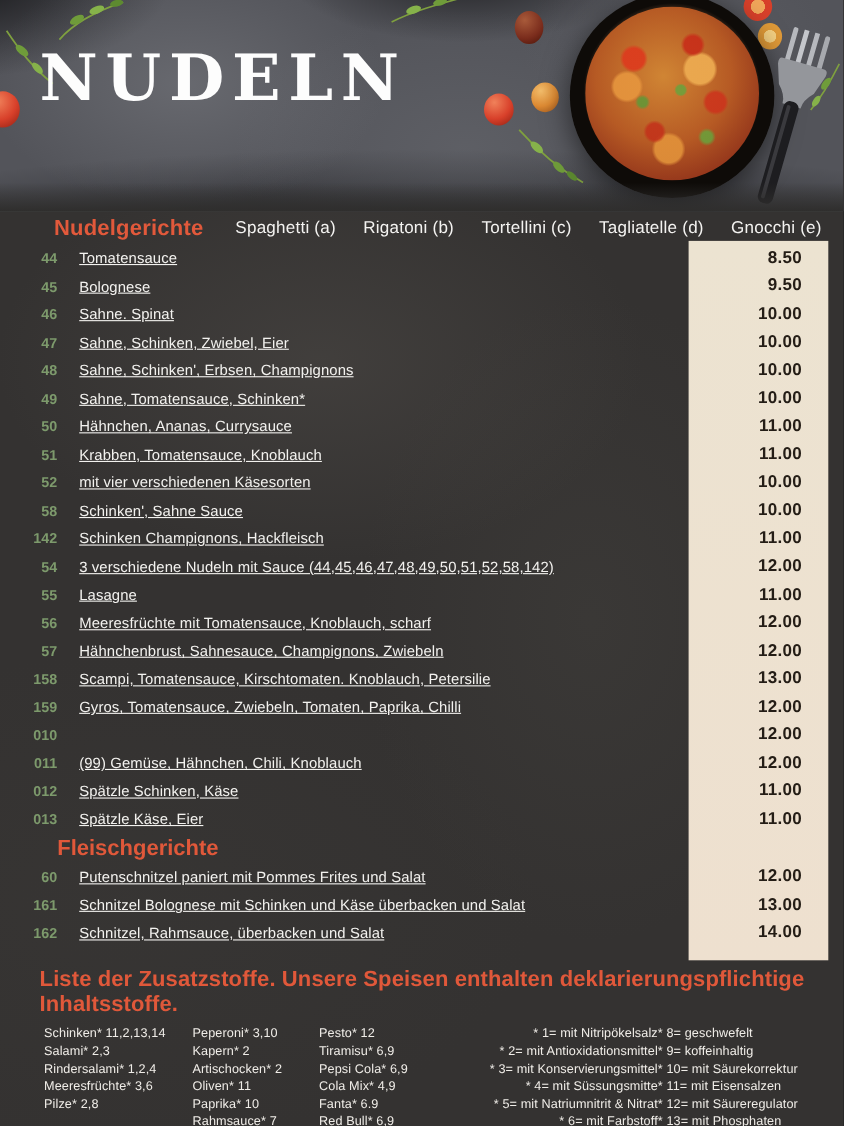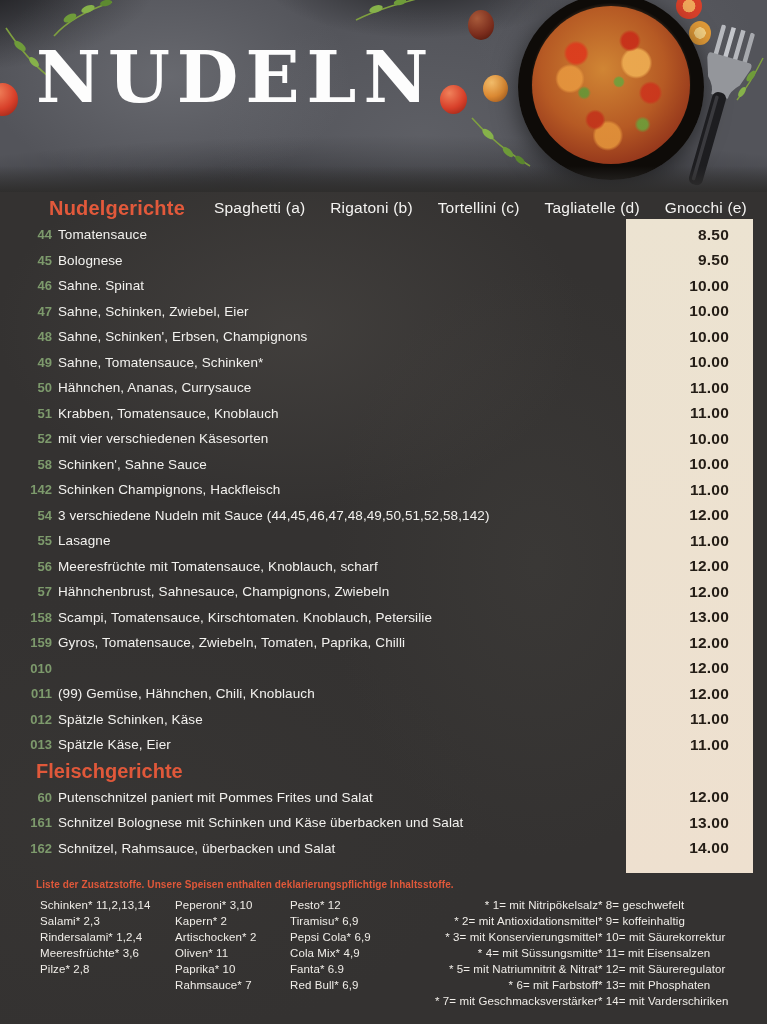--- a/index.html
+++ b/index.html
@@ -16,21 +16,21 @@
           radial-gradient(ellipse 260px 160px at 22% 40%, rgba(142,144,150,.35), transparent 70%),
           radial-gradient(ellipse 300px 180px at 55% 70%, rgba(120,122,128,.28), transparent 70%),
           radial-gradient(ellipse 200px 120px at 80% 20%, rgba(110,112,118,.25), transparent 70%),
           radial-gradient(ellipse 700px 90px at 50% 108%, rgba(20,20,22,.75), transparent 80%),
           radial-gradient(ellipse 260px 120px at -5% -10%, rgba(15,15,17,.9), transparent 75%),
           radial-gradient(ellipse 220px 90px at 55% -15%, rgba(18,18,20,.8), transparent 75%),
           #53545a;}
   .hero-fade{position:absolute;left:0;bottom:0;width:100%;height:26px;
         background:linear-gradient(rgba(40,39,38,0),#2f2e2d);}
   .title{position:absolute;left:36px;top:42px;font-family:"DejaVu Serif",serif;
-        font-weight:700;font-size:71px;letter-spacing:7px;color:#fdfdfd;line-height:1;}
+        font-weight:700;font-size:58px;letter-spacing:7px;color:#fdfdfd;line-height:1;}
   .bowl{position:absolute;left:518px;top:-6px;width:186px;height:186px;border-radius:50%;
         background:radial-gradient(circle at 50% 48%, #241a12 58%, #0e0b08 60% 82%, #191511 83%);
         box-shadow:0 6px 26px rgba(0,0,0,.55);}
   .pasta{position:absolute;left:14px;top:12px;width:158px;height:158px;border-radius:50%;
         background:
           radial-gradient(circle at 28% 30%, rgba(220,60,30,.95) 0 6%, transparent 8%),
           radial-gradient(circle at 62% 22%, rgba(200,45,25,.9) 0 5%, transparent 7%),
           radial-gradient(circle at 75% 55%, rgba(205,50,28,.85) 0 6%, transparent 8%),
           radial-gradient(circle at 40% 72%, rgba(195,48,26,.85) 0 5%, transparent 7%),
           radial-gradient(circle at 55% 48%, rgba(110,160,60,.9) 0 3.5%, transparent 5%),
@@ -53,29 +53,29 @@
         display:flex;align-items:center;}
   .section-label{color:#e2593b;font-size:20px;font-weight:700;margin-left:49px;letter-spacing:.2px;}
   .pasta-types{display:flex;flex:1;justify-content:space-between;margin-left:29px;margin-right:20px;}
   .pasta-type{color:#f4f3f1;font-size:15.5px;font-weight:500;letter-spacing:.2px;}
   
   .menu-body{position:absolute;left:0;top:222px;width:740px;height:638px;}
   .price-strip{position:absolute;left:626px;top:-3px;width:127px;height:654px;
         background:linear-gradient(#ece3d1,#eee0cf);z-index:0;}
   .row{position:relative;height:25.5px;display:flex;align-items:center;z-index:1;}
   .num{width:52px;text-align:right;color:#7d9a6c;font-size:13px;font-weight:600;flex:none;}
-  .desc{margin-left:6px;color:#f3f2ef;font-size:13.5px;font-weight:500;letter-spacing:.1px;
-        white-space:nowrap;flex:1;}
+  .desc{margin-left:20px;color:#f3f2ef;font-size:13.5px;font-weight:500;letter-spacing:.1px;
+        white-space:nowrap;flex:1;text-decoration:underline;}
   .price{position:absolute;left:626px;width:127px;text-align:right;box-sizing:border-box;
         padding-right:24px;color:#241d16;font-size:15.5px;font-weight:700;letter-spacing:.2px;}
   .heading-row{position:relative;height:27px;display:flex;align-items:center;z-index:1;}
-  .heading-row .section-heading{color:#e0583a;font-size:20px;font-weight:700;margin-left:36px;}
+  .heading-row .section-heading{color:#e0583a;font-size:20px;font-weight:700;margin-left:52px;}
   
   .footer{position:absolute;left:0;top:872px;width:767px;height:152px;}
-  .footer-heading{color:#e0583a;font-size:10px;font-weight:700;margin:7px 0 0 36px;letter-spacing:.1px;}
+  .footer-heading{color:#e0583a;font-size:20px;font-weight:700;margin:7px 0 0 36px;letter-spacing:.1px;}
   .footer-cols{display:flex;margin:7px 0 0 40px;}
   .fcol{color:#f0ede8;font-size:11.5px;font-weight:500;line-height:16px;letter-spacing:.1px;}
   .fcol div{white-space:nowrap;}
   .fcol1{width:135px;}.fcol2{width:115px;}.fcol3{width:107px;}.fcol4{width:201px;text-align:right;}.fcol5{width:165px;}
 </style>
 </head>
 <body>
 
 <div class="page">
 

